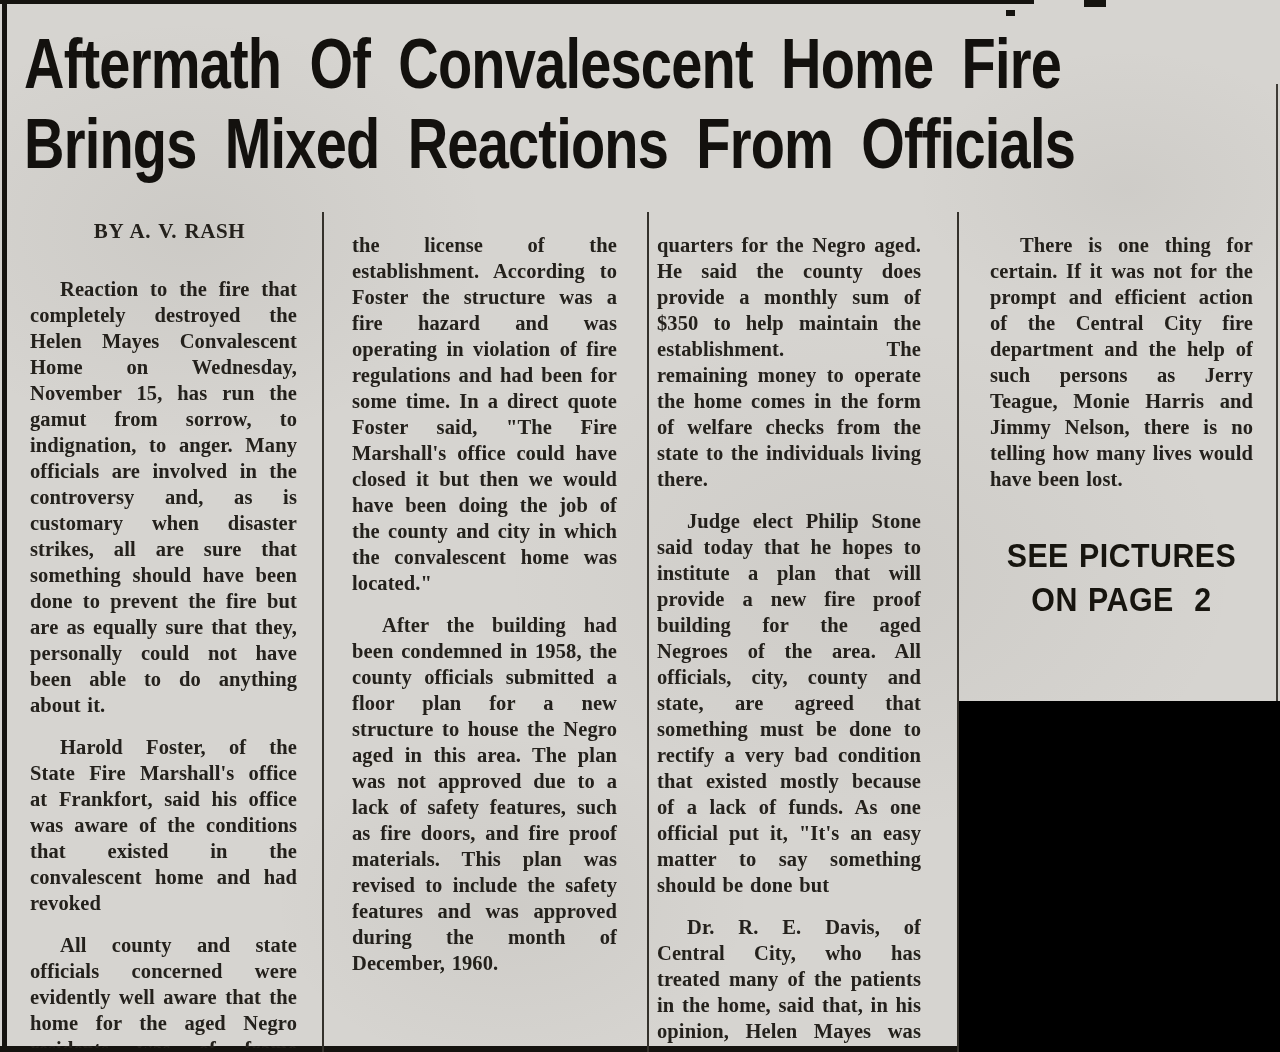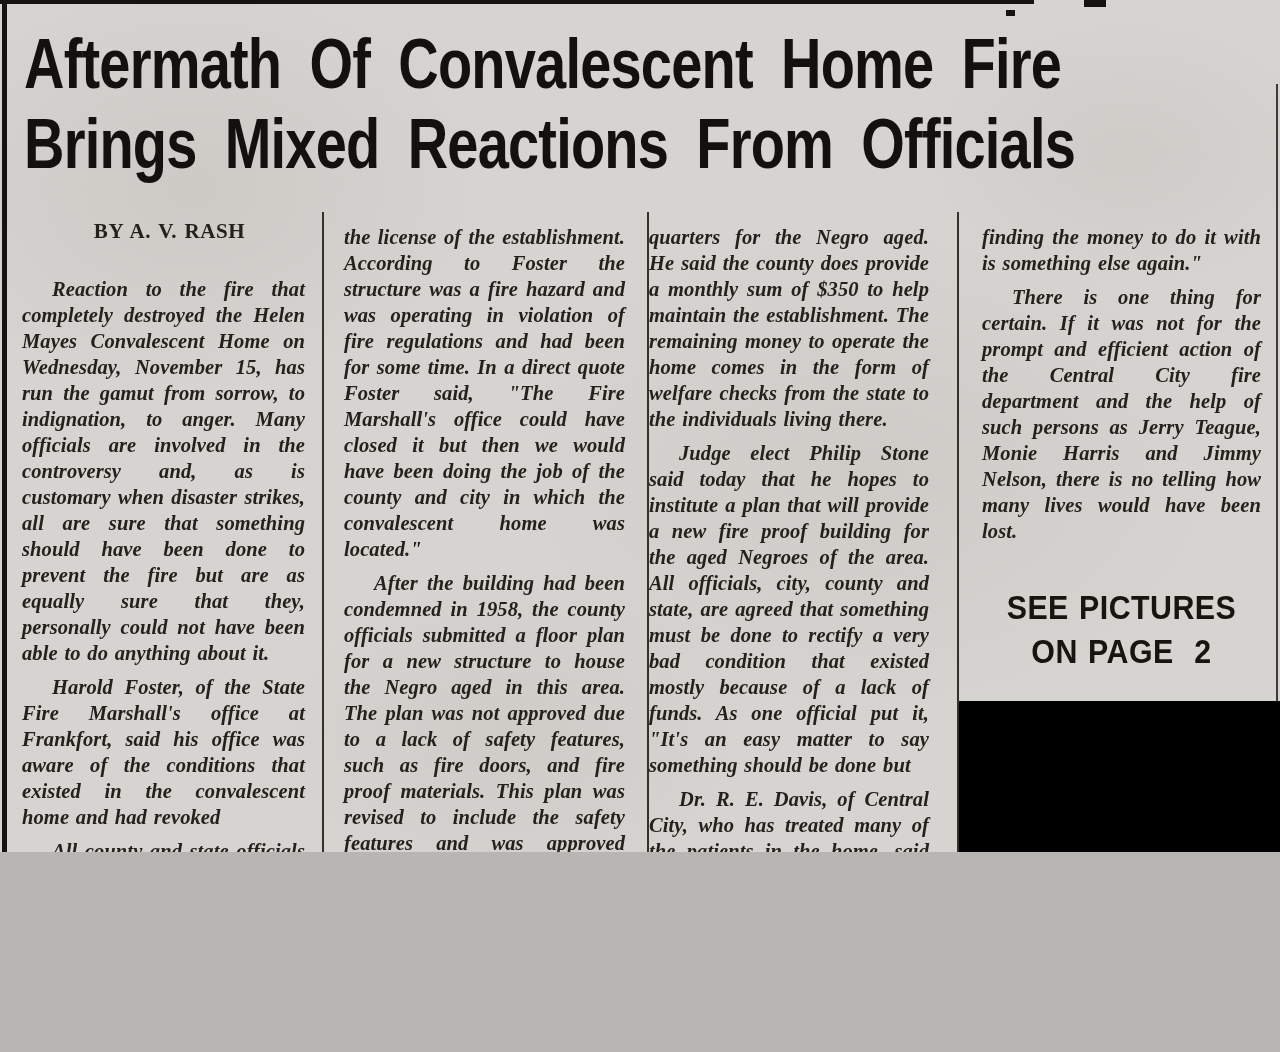--- a/index.html
+++ b/index.html
@@ -1,18 +1,18 @@
 <!DOCTYPE html>
 <html><head>
 <meta charset="utf-8">
 <style>
   html,body { margin:0; padding:0; background:#b8b6b2; }
   .page {
     position:relative;
-    width:1280px; height:852px;
+    width:1280px; height:1052px;
     background:
       radial-gradient(ellipse 420px 300px at 15% 22%, rgba(118,115,108,0.10), transparent 70%),
       radial-gradient(ellipse 520px 360px at 68% 55%, rgba(122,119,112,0.09), transparent 70%),
       radial-gradient(ellipse 340px 240px at 40% 86%, rgba(110,107,100,0.08), transparent 70%),
       radial-gradient(ellipse 300px 200px at 88% 18%, rgba(116,113,106,0.08), transparent 70%),
       #d6d4d0;
     overflow:hidden;
     font-family:"Liberation Serif", serif;
   }
   
@@ -35,21 +35,21 @@
   }
   .col {
     position:absolute; top:216px; height:832px; overflow:hidden;
     font-size:20.5px; line-height:26px; font-weight:bold;
     text-align:justify; color:#24211c; letter-spacing:0.1px; word-spacing:1.5px;
   }
   .col-1 { left:14px;  width:299px; }
   .col-2 { left:336px; width:297px; }
   .col-3 { left:641px; width:296px; }
   .col-4 { left:974px; width:295px; }
-  .col p { margin:8px; text-indent:30px;font-style:italic; }
+  .col p { margin:16px; text-indent:30px; }
   .col p.cont { text-indent:0; }
   .byline {
     font-size:21px; font-weight:bold; letter-spacing:0.6px;
     margin:2px 0 32px 12px; text-align:center;
   }
   .vrule { position:absolute; top:212px; width:2px; height:840px; background:#34312b; }
   .vrule-1 { left:322px; }
   .vrule-2 { left:647px; }
   .vrule-3 { left:957px; }
 
@@ -100,21 +100,20 @@
     <p>After the building had been condemned in 1958, the county officials submitted a floor plan for a new structure to house the Negro aged in this area. The plan was not approved due to a lack of safety features, such as fire doors, and fire proof materials. This plan was revised to include the safety features and was approved during the month of December, 1960.</p>
   </div>
 
   <div class="col col-3">
     <p class="cont">quarters for the Negro aged. He said the county does provide a monthly sum of $350 to help maintain the establishment. The remaining money to operate the home comes in the form of welfare checks from the state to the individuals living there.</p>
     <p>Judge elect Philip Stone said today that he hopes to institute a plan that will provide a new fire proof building for the aged Negroes of the area. All officials, city, county and state, are agreed that something must be done to rectify a very bad condition that existed mostly because of a lack of funds. As one official put it, "It's an easy matter to say something should be done but</p>
     <p>Dr. R. E. Davis, of Central City, who has treated many of the patients in the home, said that, in his opinion, Helen Mayes was doing an excellent job of patient care, housing and feeding, considering the lack of facilities with which she had to work.</p>
   </div>
 
   <div class="col col-4">
-    <p class="cont">finding the money to do it with is something else again."</p>
     <p>There is one thing for certain. If it was not for the prompt and efficient action of the Central City fire department and the help of such persons as Jerry Teague, Monie Harris and Jimmy Nelson, there is no telling how many lives would have been lost.</p>
     <div class="callout">
       <span>SEE PICTURES</span><br>
       <span>ON PAGE  2</span>
     </div>
   </div>
 
   <div class="redaction"></div>
 
 </div>

